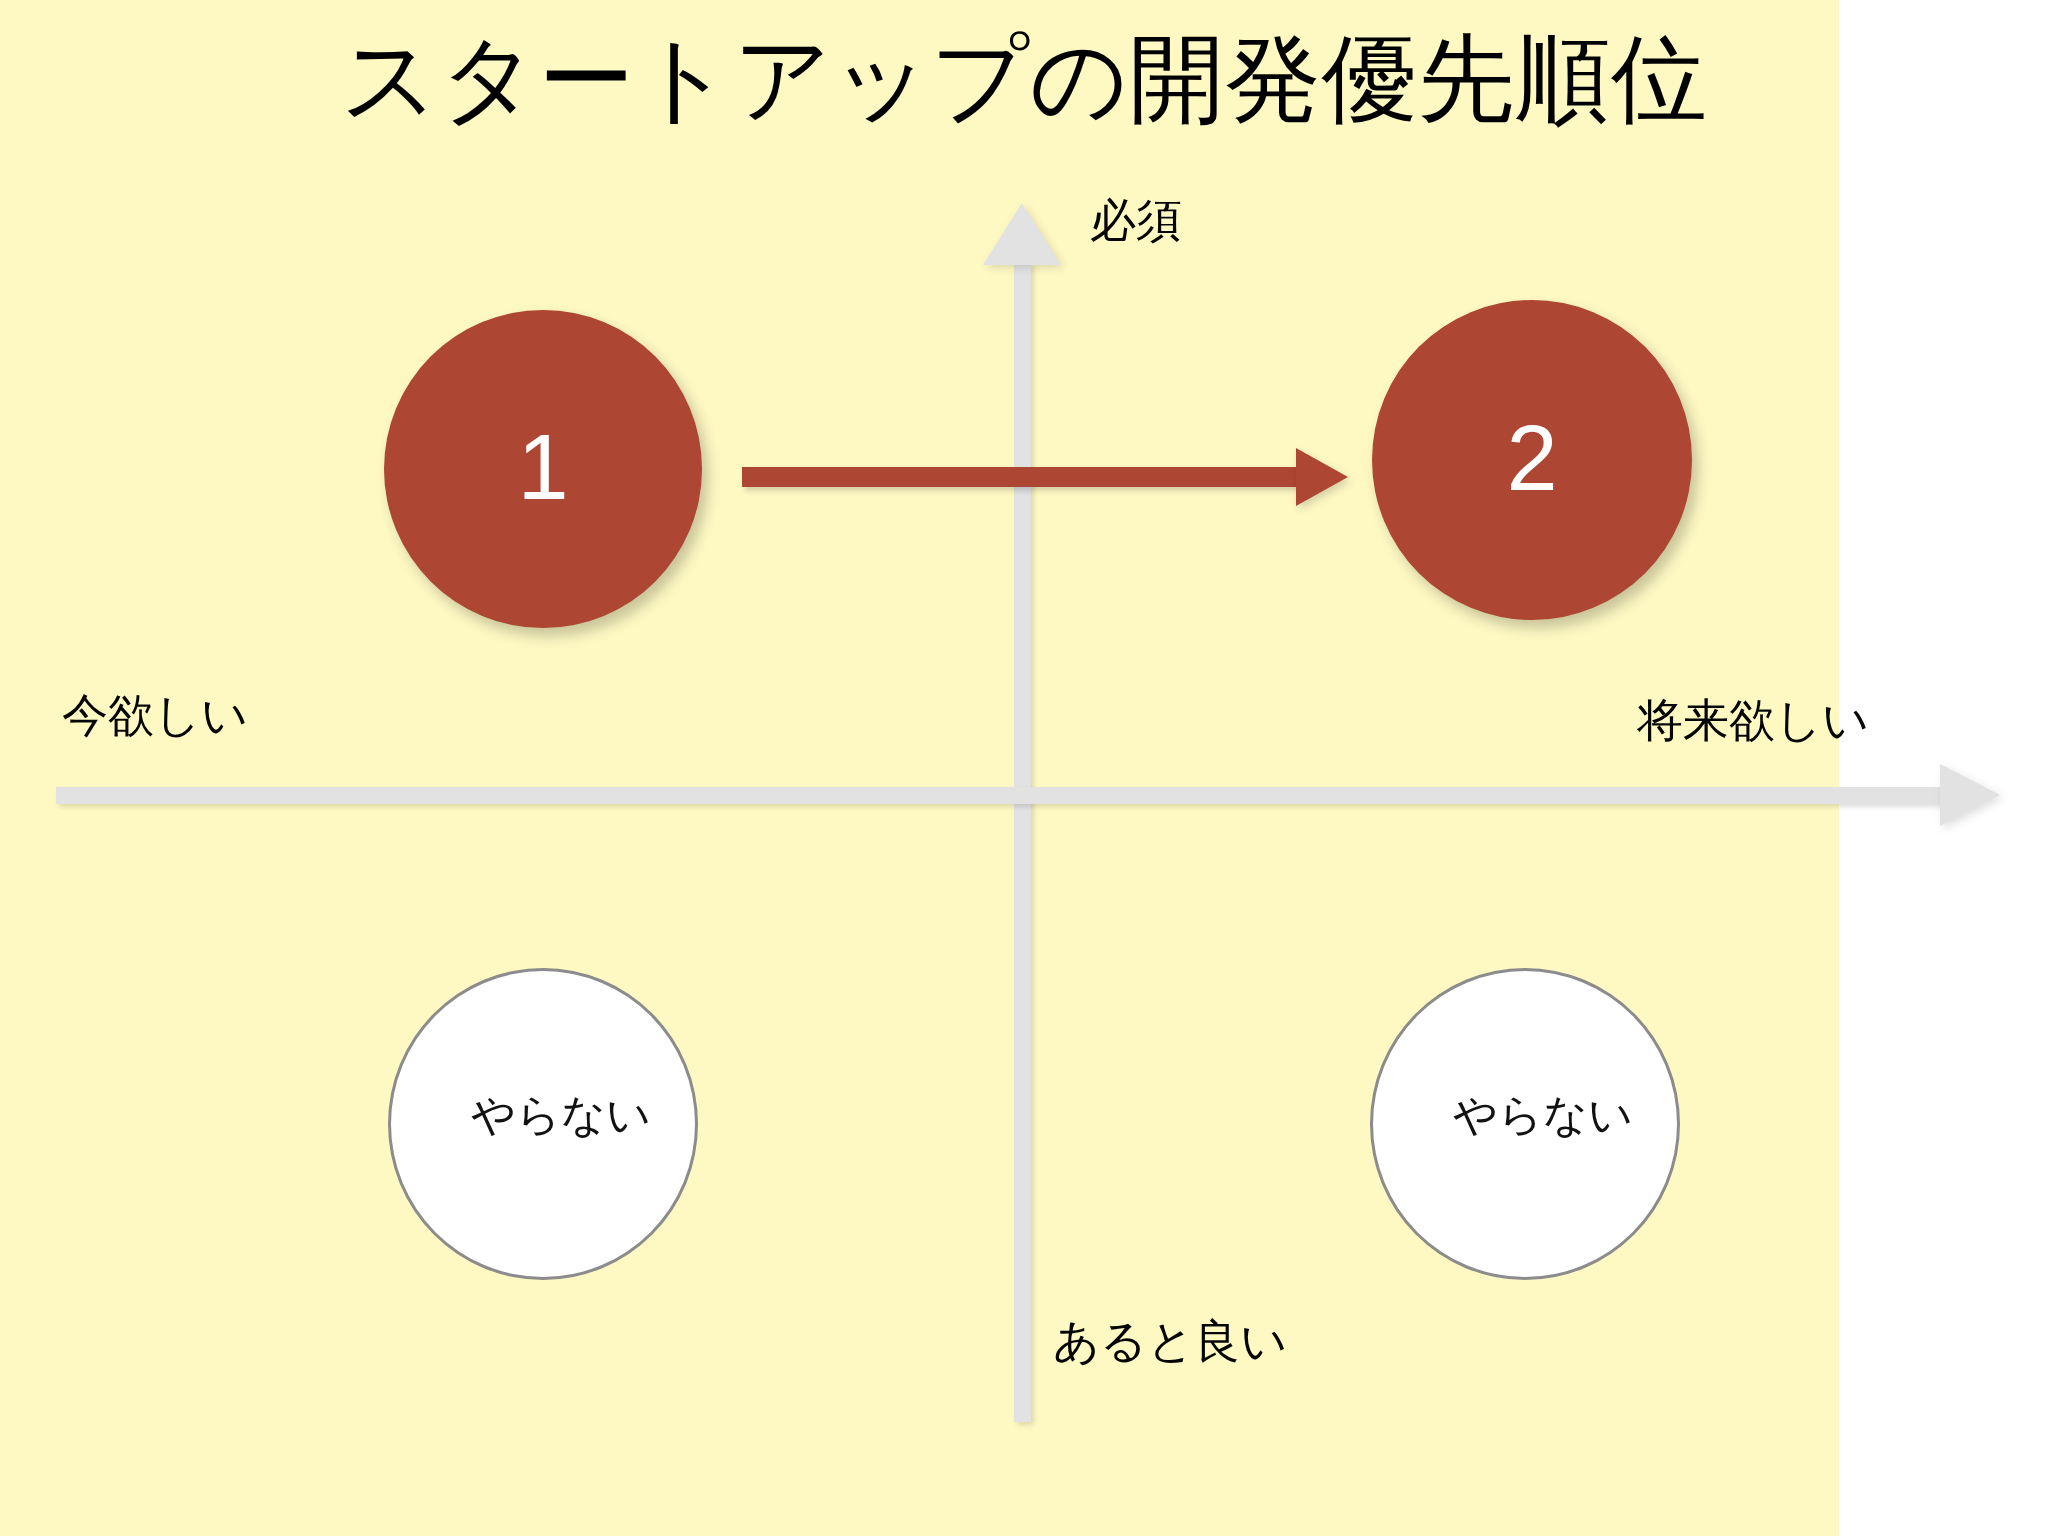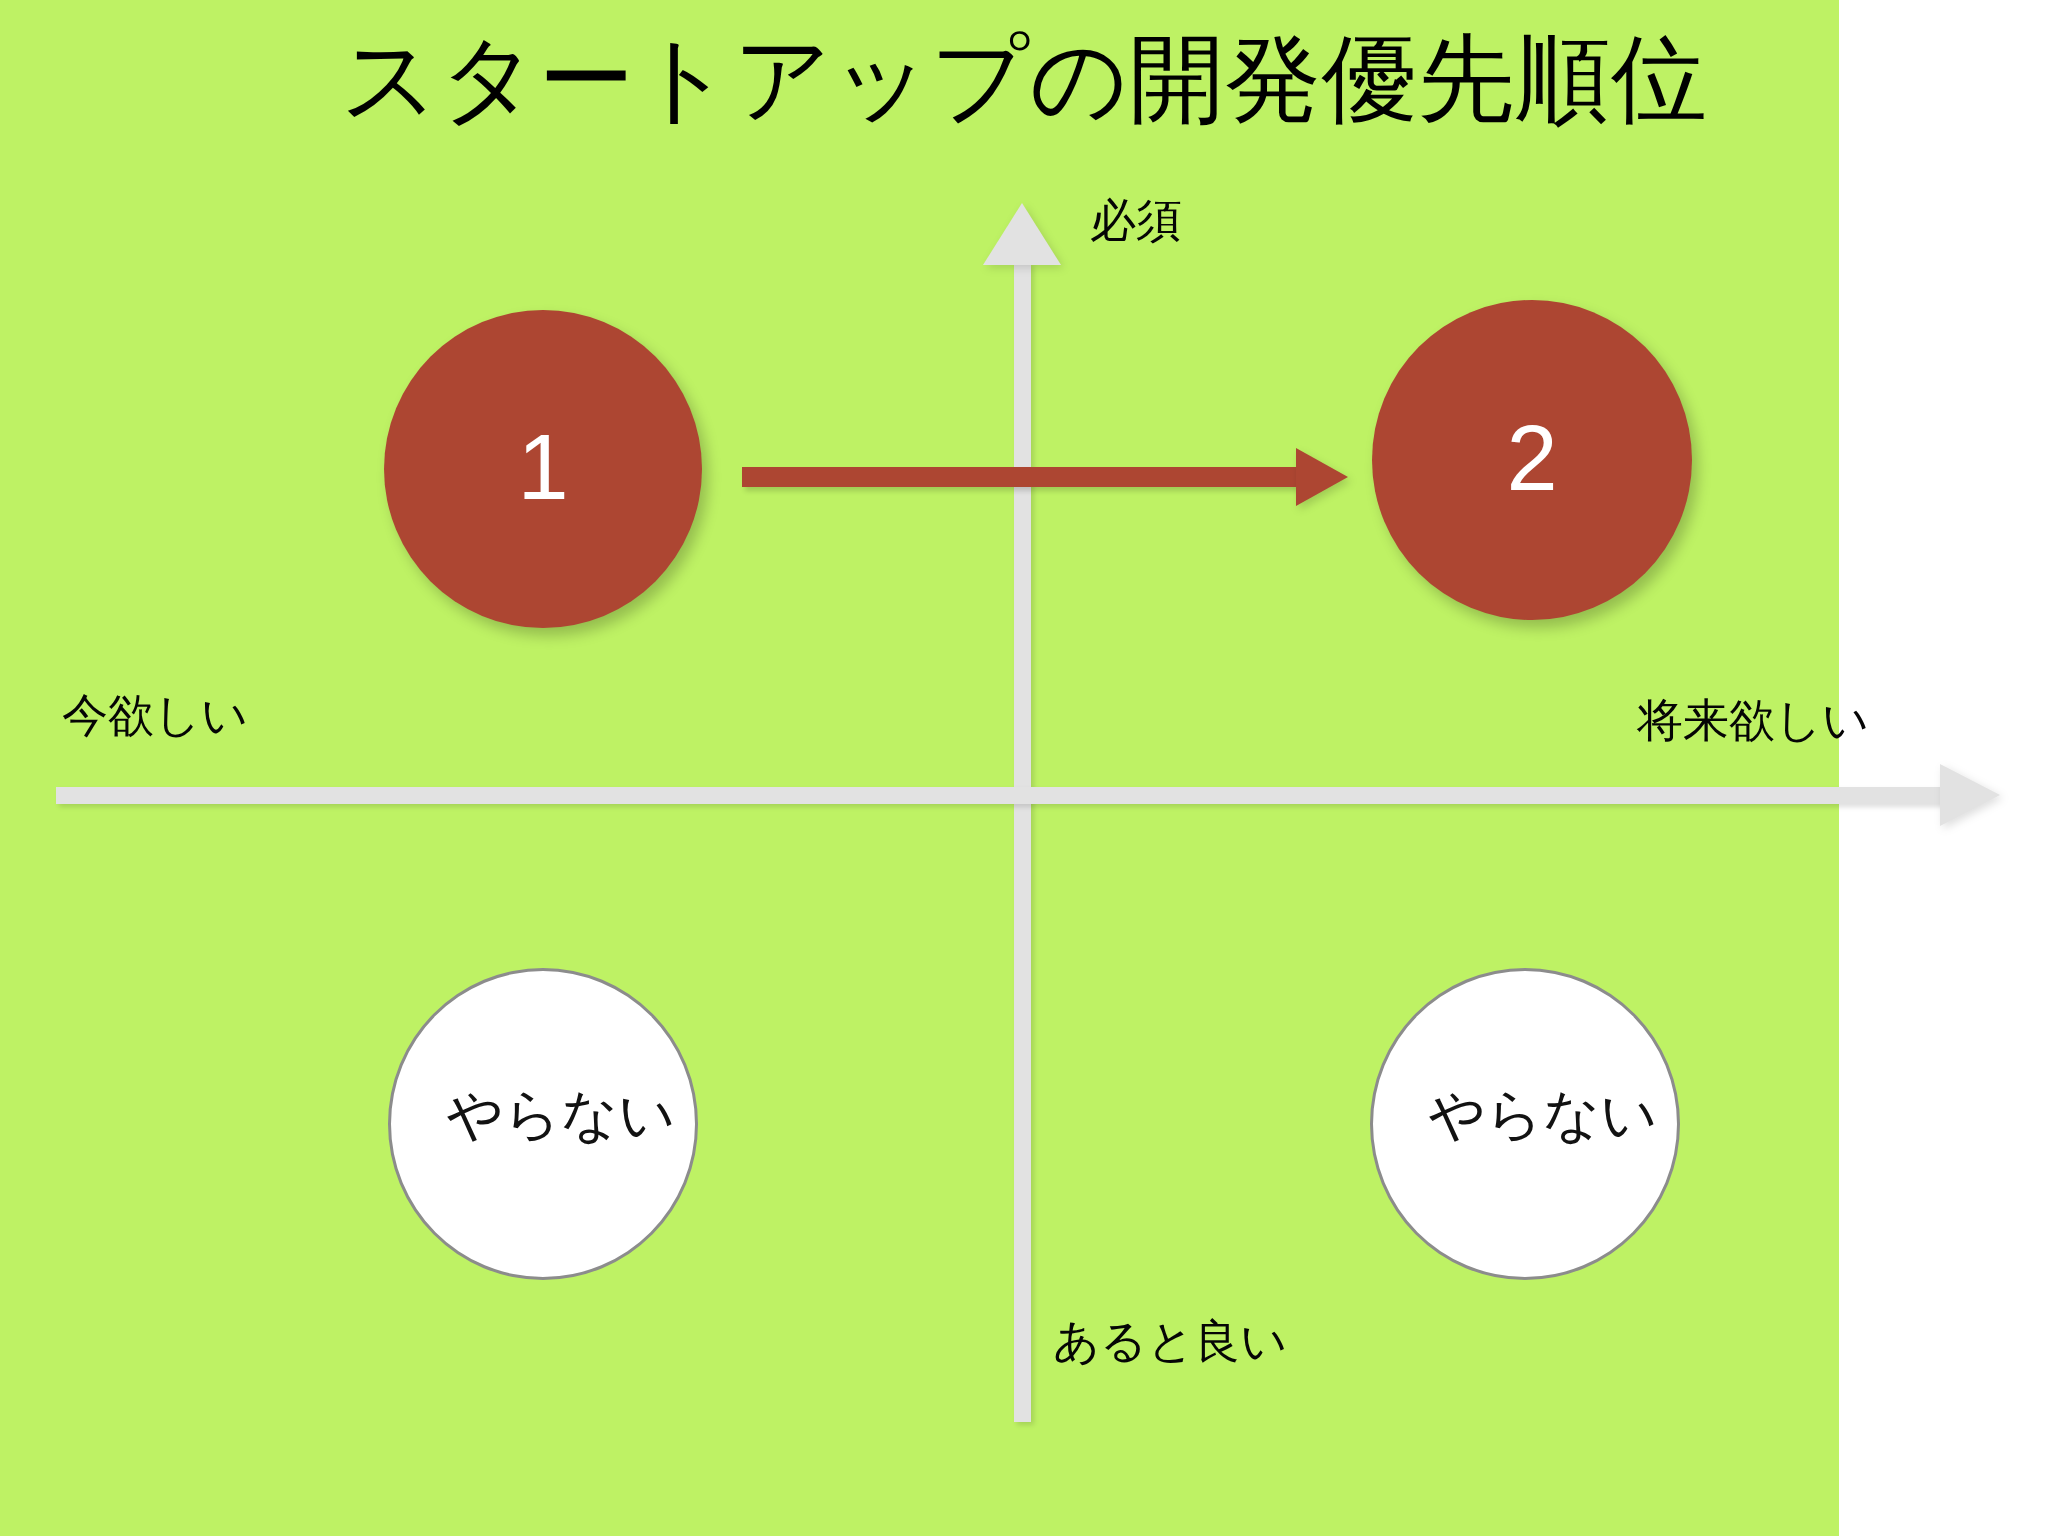--- a/index.html
+++ b/index.html
@@ -11,21 +11,21 @@
     width: 2048px;
     height: 1536px;
     overflow: hidden;
     font-family: "Liberation Sans", "DejaVu Sans", sans-serif;
     color: #0a0a0a;
   }
   #slide {
     position: relative;
     width: 1839px;
     height: 1536px;
-    background: #bef264;
+    background: #fef9c3;
   }
 
   
   #title {
     position: absolute;
     left: 0;
     top: 22px;
     width: 2048px;
     text-align: center;
     font-size: 96px;
@@ -138,21 +138,21 @@
     position: absolute;
     border-radius: 50%;
     background: #ffffff;
     border: 3px solid #8c8c8c;
     display: flex;
     align-items: center;
     justify-content: center;
     box-sizing: border-box;
   }
   .skip-circle .skip-label {
-    font-size: 56px;
+    font-size: 44px;
     line-height: 1;
     color: #121212;
     white-space: nowrap;
     transform: translateY(-9px);
     margin-left: 36px;
   }
   #skip-circle-left  { left: 388px;  top: 968px; width: 310px; height: 312px; }
   #skip-circle-right { left: 1370px; top: 968px; width: 310px; height: 312px; }
 </style>
 </head>

